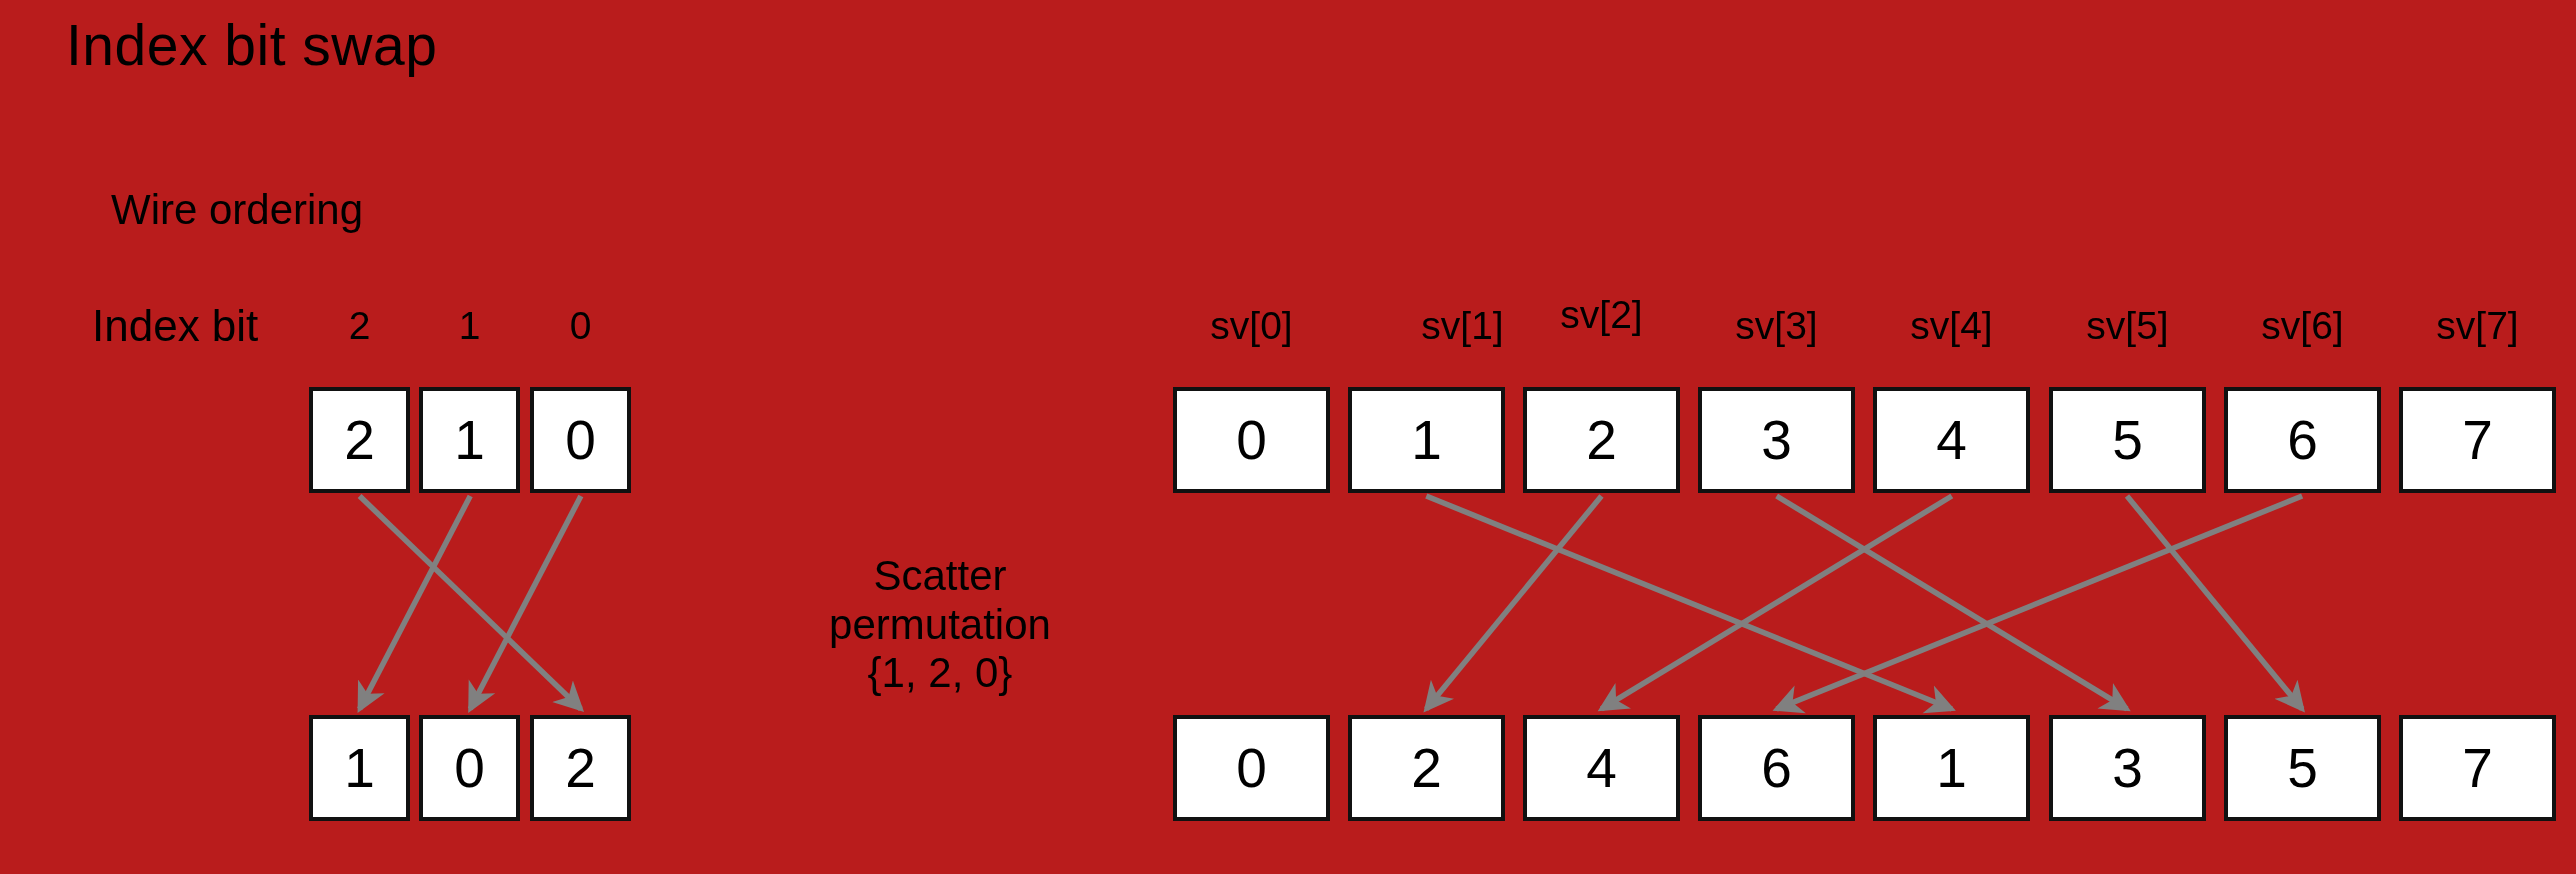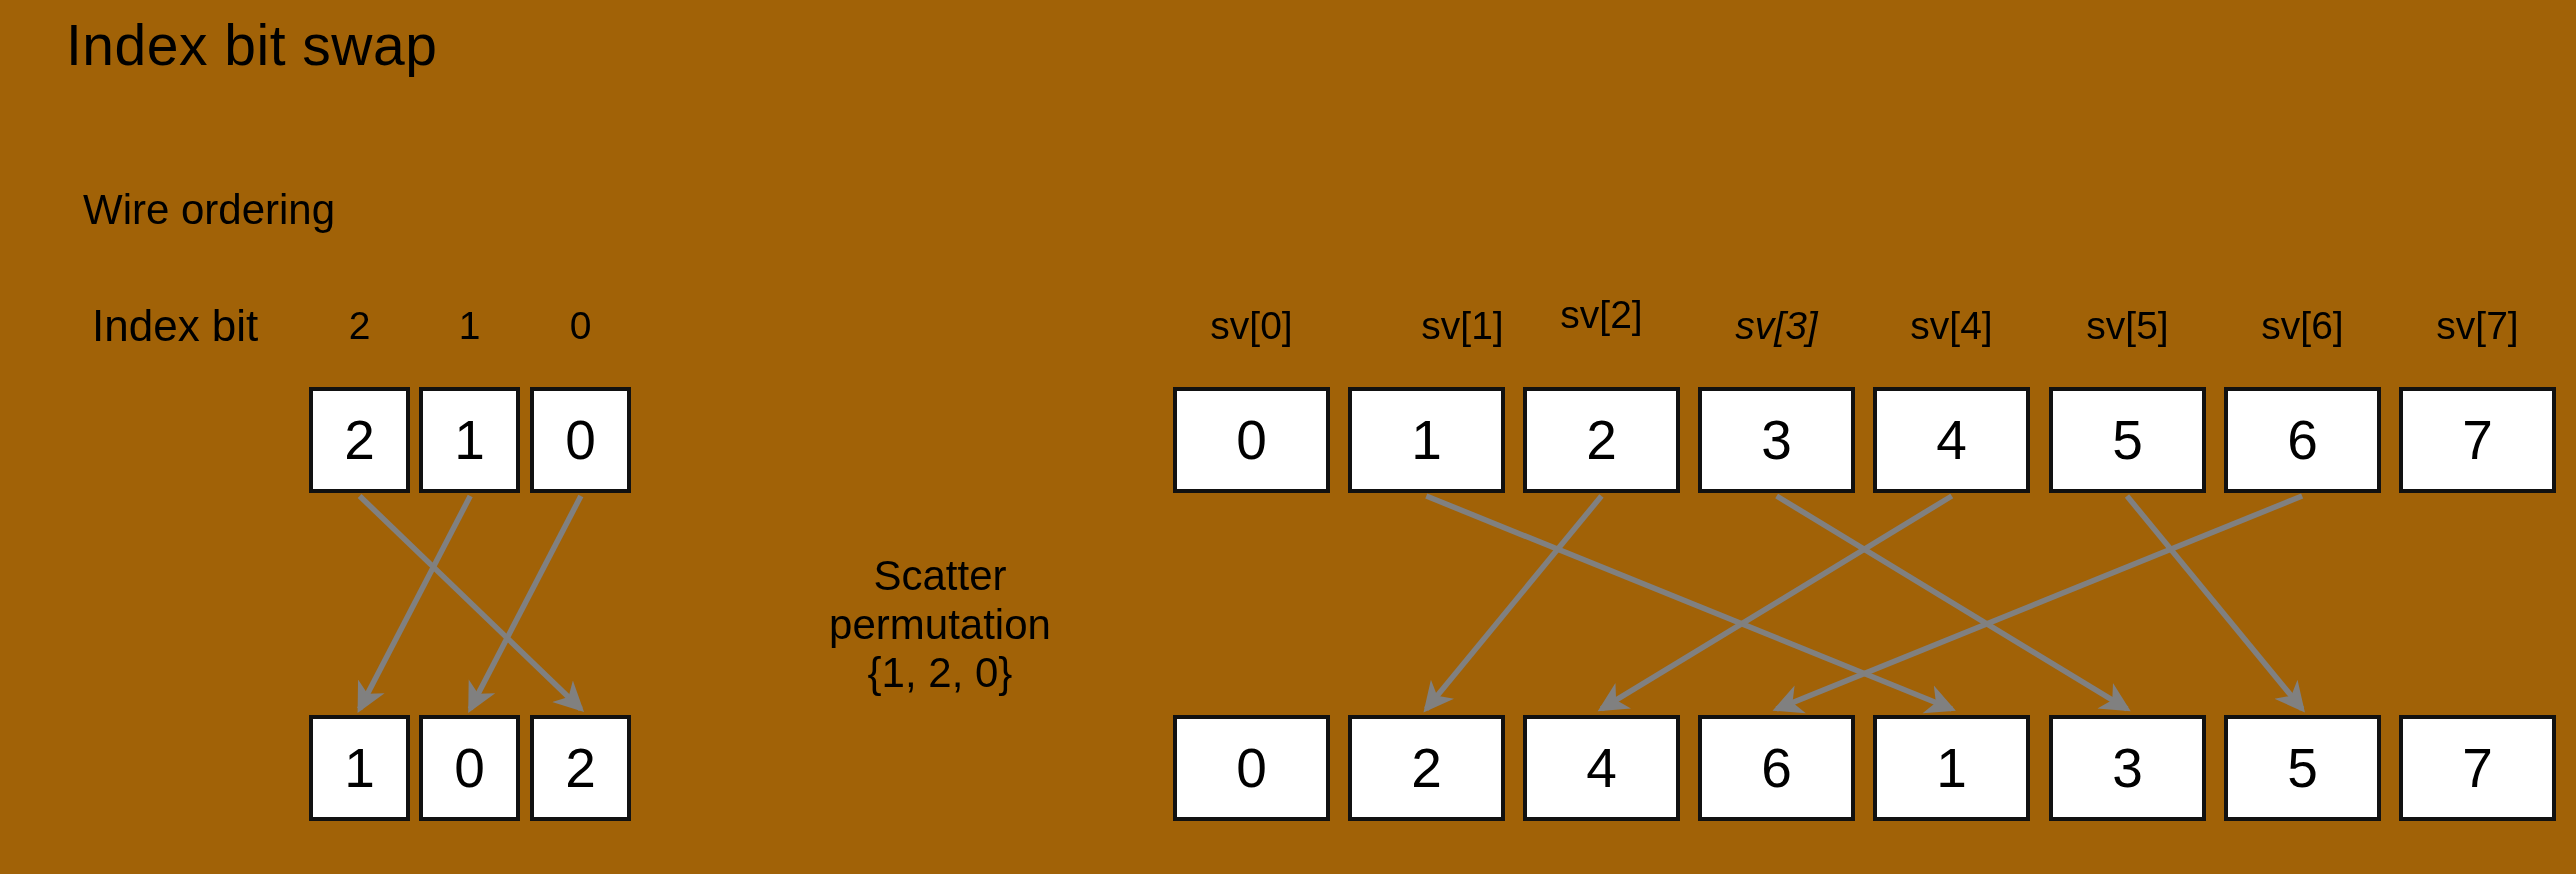--- a/index.html
+++ b/index.html
@@ -9,41 +9,42 @@
     background: #ffffff;
   }
   body {
     font-family: "Liberation Sans", sans-serif;
     color: #000000;
   }
   #canvas {
     position: relative;
     width: 2576px;
     height: 874px;
-    background: #a16207;
+    background: #b91c1c;
     overflow: hidden;
   }
 
   
   .page-title {
     position: absolute;
     left: 66px;
     top: 16.6px;
     font-size: 57px;
     font-weight: 400;
     letter-spacing: 0.5px;
     white-space: nowrap;
     line-height: 1.0;
   }
   .section-heading {
     position: absolute;
     font-size: 42px;
     font-weight: 400;
     white-space: nowrap;
     line-height: 1.0;
+    margin-left: 28px;
   }
   #wire-heading  { left: 83px;   top: 189px; }
   #sv-heading    { left: 1155px; top: 189px; }
 
   .index-bit-label {
     position: absolute;
     left: 92px;
     top: 304px;
     font-size: 44px;
     white-space: nowrap;
@@ -131,21 +132,21 @@
 
   <div class="scatter-caption">Scatter
 permutation
 {1, 2, 0}</div>
 
 
   <div id="sv-group">
       <div class="col-header" style="left: 1173px; top: 306px; width: 157px;">sv[0]</div>
       <div class="col-header" style="left: 1384px; top: 306px; width: 157px;">sv[1]</div>
       <div class="col-header" style="left: 1523px; top: 295px; width: 157px;">sv[2]</div>
-      <div class="col-header" style="left: 1698px; top: 306px; width: 157px; font-style: italic;">sv[3]</div>
+      <div class="col-header" style="left: 1698px; top: 306px; width: 157px;">sv[3]</div>
       <div class="col-header" style="left: 1873px; top: 306px; width: 157px;">sv[4]</div>
       <div class="col-header" style="left: 2049px; top: 306px; width: 157px;">sv[5]</div>
       <div class="col-header" style="left: 2224px; top: 306px; width: 157px;">sv[6]</div>
       <div class="col-header" style="left: 2399px; top: 306px; width: 157px; text-align: center;">sv[7]</div>
       <div class="cell" style="left: 1173px; top: 387px; width: 157px; height: 106px; border-color: rgb(17, 17, 17);">0</div>
       <div class="cell" style="left: 1348px; top: 387px; width: 157px; height: 106px; border-color: rgb(17, 17, 17);">1</div>
       <div class="cell" style="left: 1523px; top: 387px; width: 157px; height: 106px; border-color: rgb(17, 17, 17);">2</div>
       <div class="cell" style="left: 1698px; top: 387px; width: 157px; height: 106px; border-color: rgb(17, 17, 17);">3</div>
       <div class="cell" style="left: 1873px; top: 387px; width: 157px; height: 106px; border-color: rgb(17, 17, 17);">4</div>
       <div class="cell" style="left: 2049px; top: 387px; width: 157px; height: 106px; border-color: rgb(17, 17, 17);">5</div>

